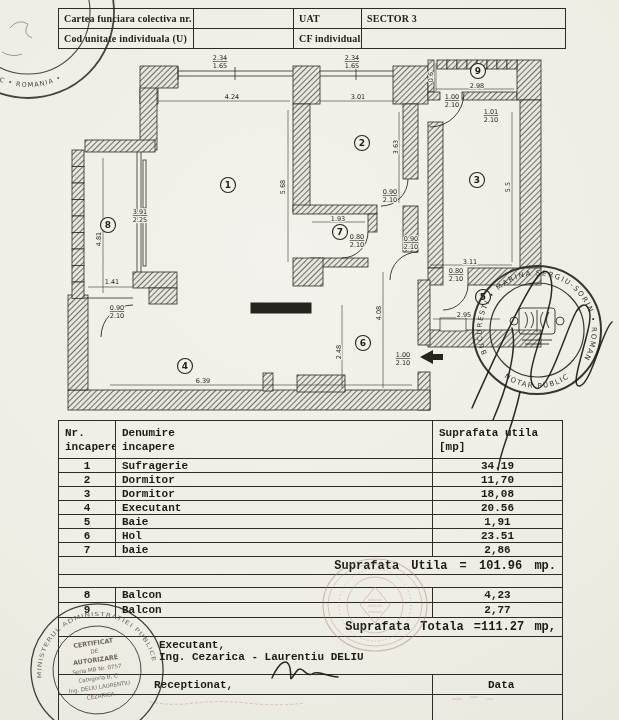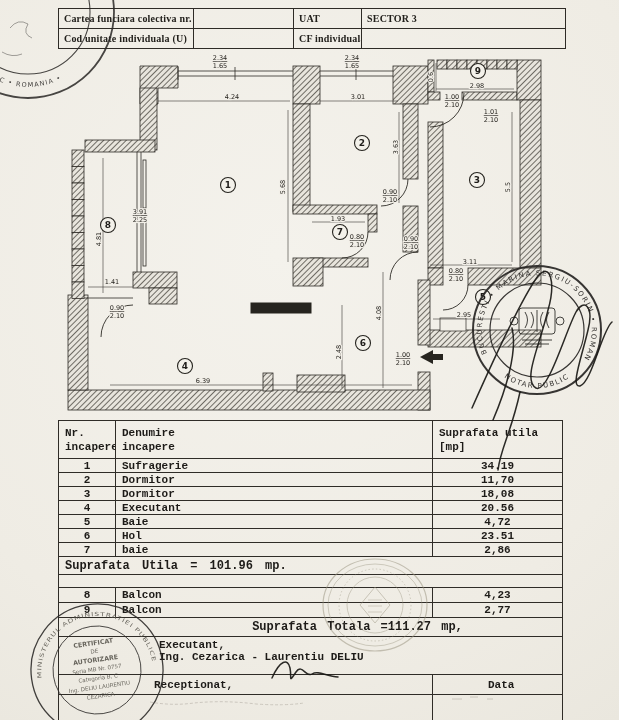--- a/index.html
+++ b/index.html
@@ -19,22 +19,22 @@
   #main-table{position:absolute;left:58px;top:420px;width:504px;border-collapse:collapse;table-layout:fixed;}
   #main-table td{
     border:1.2px solid #2f2c27;
     font:bold 11px "Liberation Mono", monospace;color:#1d1b18;
     padding:0 6px;overflow:hidden;white-space:nowrap;
   }
   #main-table .hdr{font:bold 11px "Liberation Mono", monospace;text-align:left;line-height:14px;}
   .c-num{text-align:center;}
   .c-name{text-align:left;padding-left:10px;}
   .c-area{text-align:center;}
-  .sumrow{text-align:left;font-size:12px !important;word-spacing:5px;}
-  .totalrow{text-align:center;padding-left:100px !important;font-size:12px !important;word-spacing:3px;}
+  .sumrow{text-align:right;font-size:12px !important;word-spacing:5px;}
+  .totalrow{text-align:right;padding-left:100px !important;font-size:12px !important;word-spacing:3px;}
   .execrow{vertical-align:top;padding-left:100px !important;line-height:13px;padding-top:2px !important;}
   .recrow{text-align:left;padding-left:95px !important;}
   .datacell{text-align:left;padding-left:55px !important;}
   
   #overlay{position:absolute;left:0;top:0;width:619px;height:720px;pointer-events:none;}
   .wall{fill:url(#hatch);stroke:#2e2b26;stroke-width:.8;}
   .solidwall{fill:#26241f;stroke:#26241f;}
   .thin{stroke:#2e2b26;stroke-width:.8;fill:none;}
   .dimline{stroke:#3a3732;stroke-width:.6;fill:none;}
   .arc{stroke:#2e2b26;stroke-width:.9;fill:none;}
@@ -103,21 +103,21 @@
         <td class="c-area">18,08</td>
       </tr>
   <tr style="height:14px">
         <td class="c-num">4</td>
         <td class="c-name">Executant</td>
         <td class="c-area">20.56</td>
       </tr>
   <tr style="height:14px">
         <td class="c-num">5</td>
         <td class="c-name">Baie</td>
-        <td class="c-area">4,72</td>
+        <td class="c-area">1,91</td>
       </tr>
   <tr style="height:14px">
         <td class="c-num">6</td>
         <td class="c-name">Hol</td>
         <td class="c-area">23.51</td>
       </tr>
   <tr style="height:14px">
         <td class="c-num">7</td>
         <td class="c-name">baie</td>
         <td class="c-area">2,86</td>

